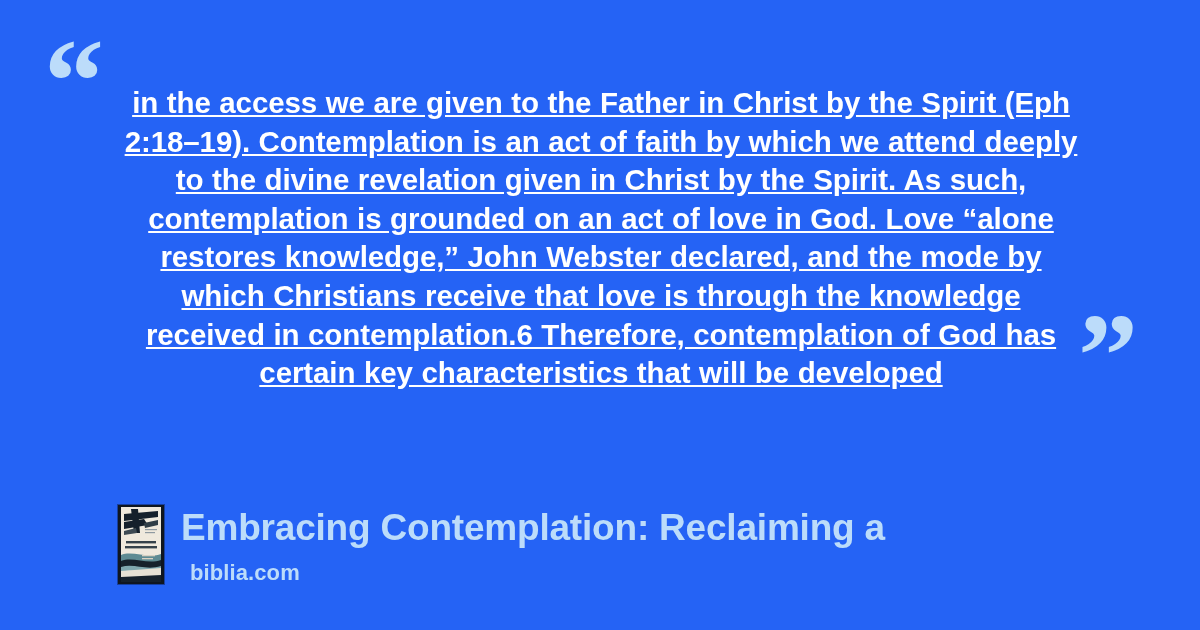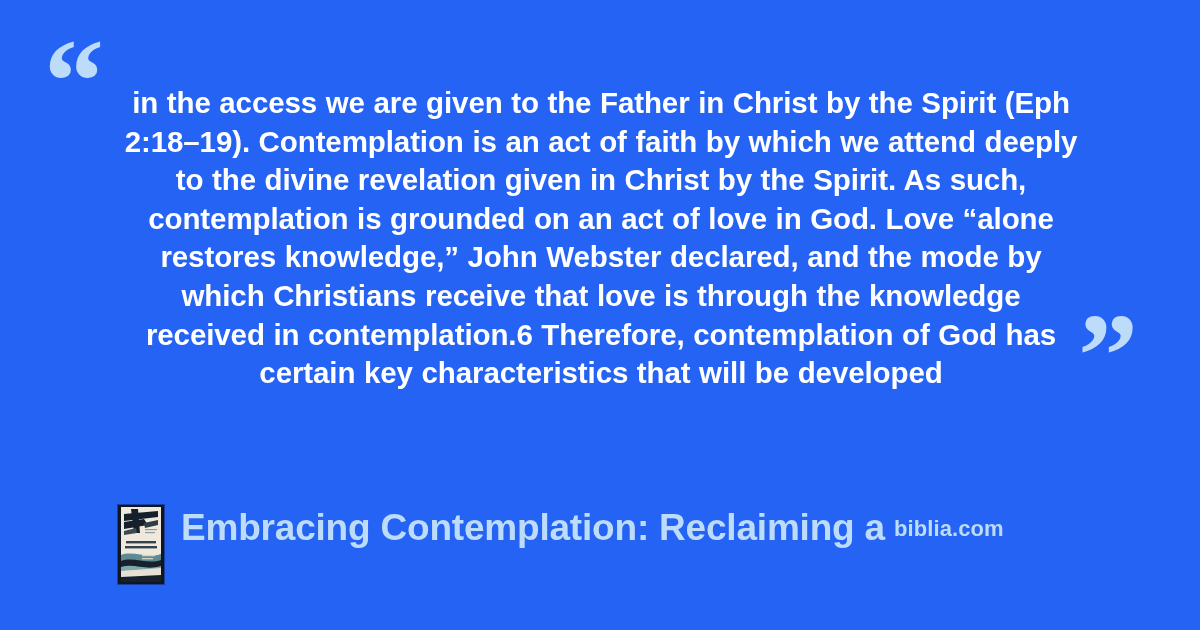--- a/index.html
+++ b/index.html
@@ -57,20 +57,21 @@
     width: 966px;
     margin: 0;
     text-align: center;
     color: #ffffff;
     font-family: "Liberation Sans", sans-serif;
     font-weight: 700;
     font-size: 29.5px;
     line-height: 38.6px;
     letter-spacing: -0.1px;
     word-spacing: 0.5px;
+    text-decoration: underline;
   }
 
   
   .footer {
     position: absolute;
     left: 118px;
     top: 505px;
     display: flex;
     align-items: flex-start;
     gap: 17px;
@@ -86,21 +87,21 @@
     box-shadow: 0 0 0 1px rgba(0,0,0,0.35);
   }
   .book-cover svg {
     display: block;
     width: 46px;
     height: 79px;
   }
 
   .footer-text {
     display: flex;
-    flex-direction: row;
+    flex-direction: column;
     justify-content: flex-start;
     padding-top: 1px;
   }
 
   .footer-title {
     margin: 0;
     color: #bcdcfa;
     font-family: "Liberation Sans", sans-serif;
     font-weight: 700;
     font-size: 37px;

